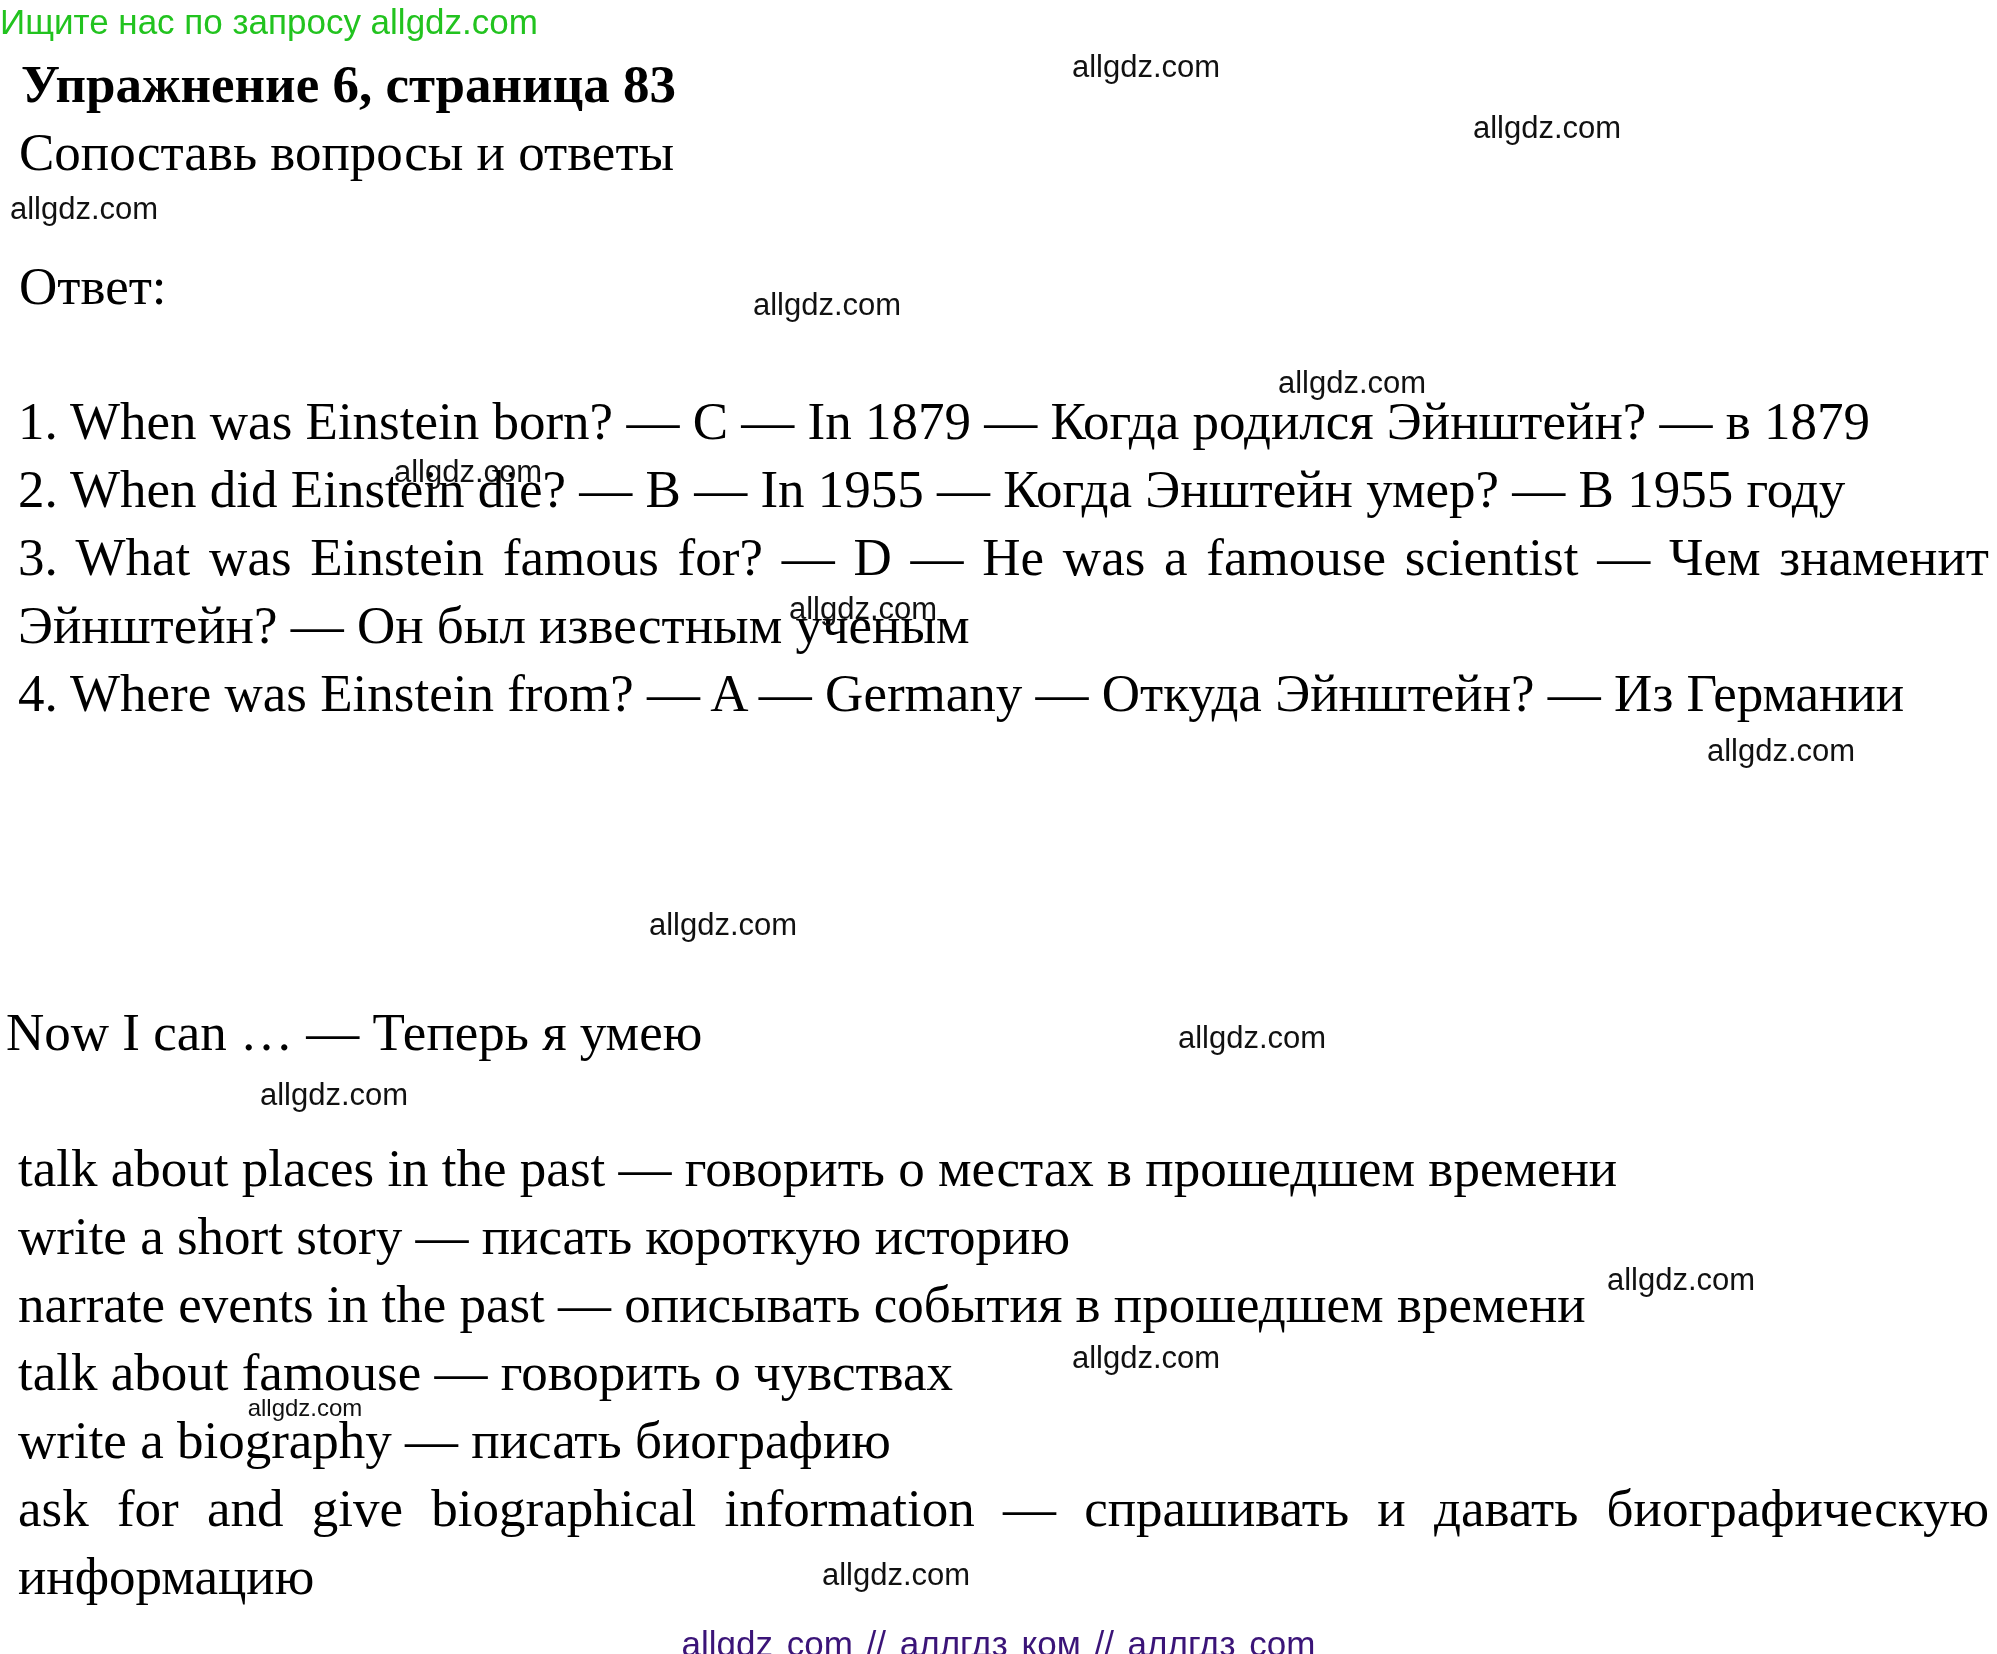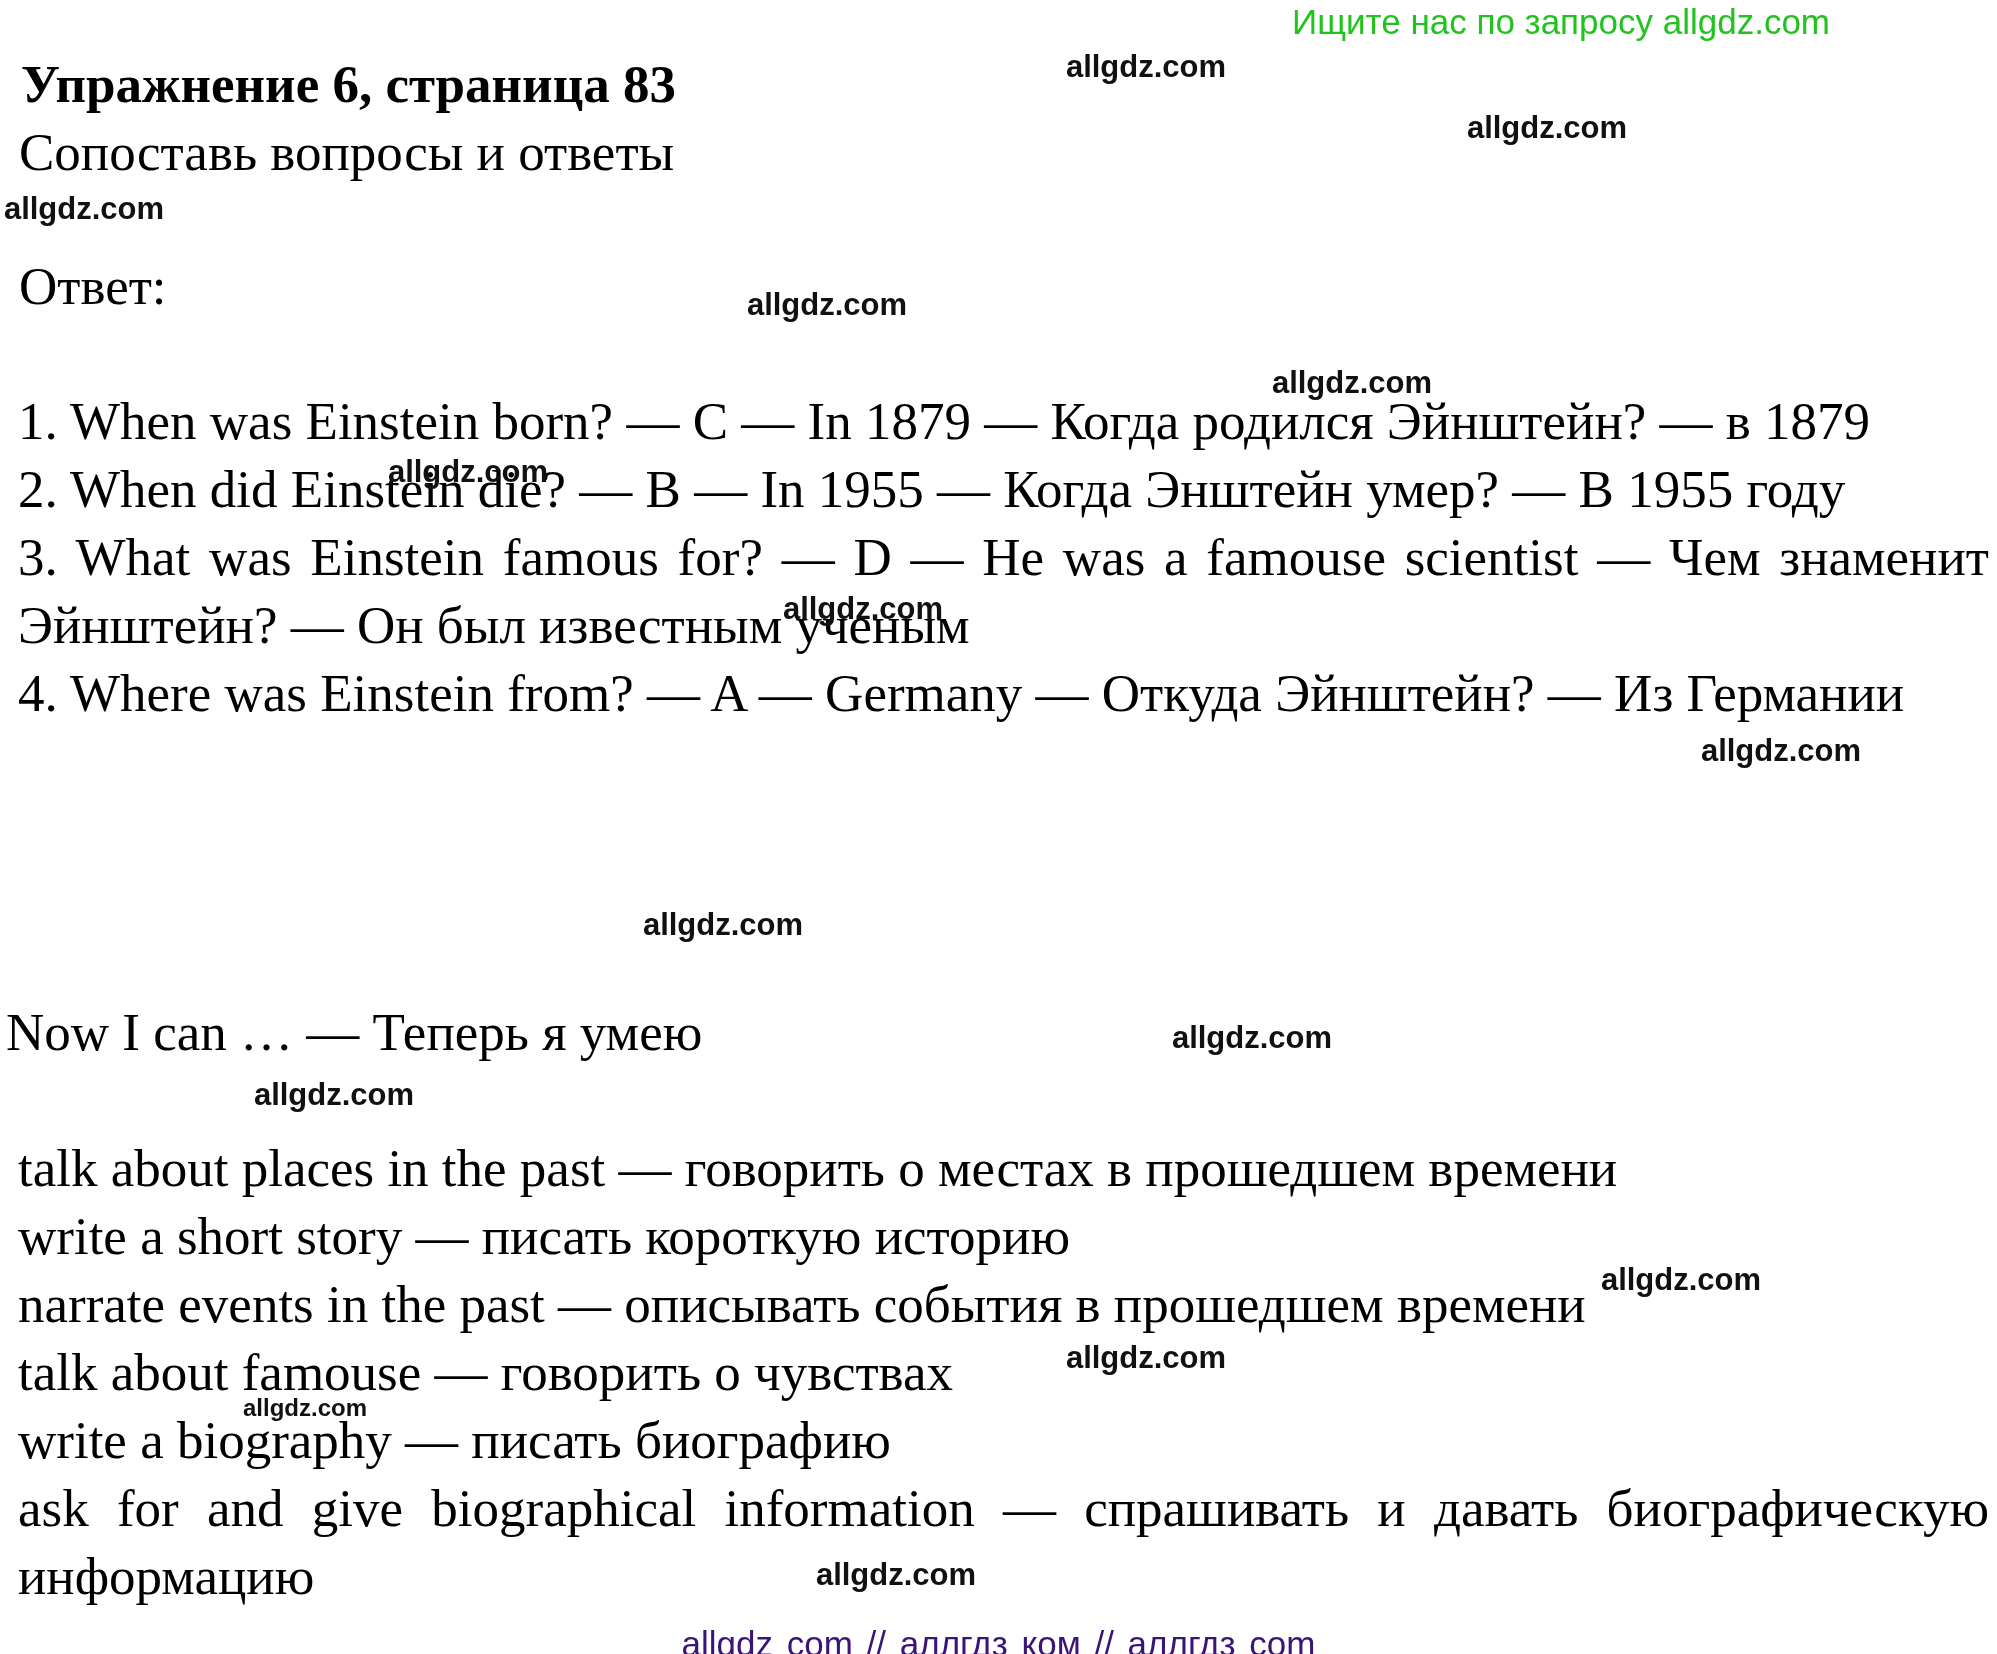--- a/index.html
+++ b/index.html
@@ -1,26 +1,26 @@
 <!DOCTYPE html>
 <html><head>
 <meta charset="utf-8">
 <style>
   html, body { margin:0; padding:0; background:#ffffff; }
   body { width:1997px; height:1654px; position:relative; overflow:hidden; font-family:"Liberation Serif", serif; color:#000; }
-  .top-banner { position:absolute; left:0; width:1830px; top:2px; text-align:right; font-family:"Liberation Sans", sans-serif; font-size:35px; color:#22c31f; }
+  .top-banner { position:absolute; left:0; width:1830px; top:2px; text-align:left; font-family:"Liberation Sans", sans-serif; font-size:35px; color:#22c31f; }
   .title { position:absolute; left:21px; top:54px; font-size:53px; font-weight:bold; line-height:60px; }
   .subtitle { position:absolute; left:19px; top:120px; font-size:53px; line-height:64px; }
   .answer-label { position:absolute; left:19px; top:254px; font-size:53px; line-height:64px; }
   .block { position:absolute; left:18px; width:1971px; font-size:53px; line-height:68px; }
   .block p { margin:0; text-align:justify; text-align-last:left; }
   .qa { top:387px; }
   .now { position:absolute; left:6px; top:1000px; font-size:53px; line-height:64px; }
   .skills { top:1134px; }
-  .wm { position:absolute; font-family:"Liberation Sans", sans-serif; font-size:31px; color:#111; transform:translate(-50%,-50%); white-space:nowrap;font-weight:bold; }
+  .wm { position:absolute; font-family:"Liberation Sans", sans-serif; font-size:31px; color:#111; transform:translate(-50%,-50%); white-space:nowrap; }
   .wm.small { font-size:24px; }
   .footer { position:absolute; left:0; width:1997px; top:1624px; text-align:center; font-family:"Liberation Sans", sans-serif; font-size:35px; color:#3b1478; word-spacing:4px; }
 </style>
 </head>
 <body>
 
 <div class="top-banner">Ищите нас по запросу allgdz.com</div>
 
 <div class="title">Упражнение 6, страница 83</div>
 <div class="subtitle">Сопоставь вопросы и ответы</div>

